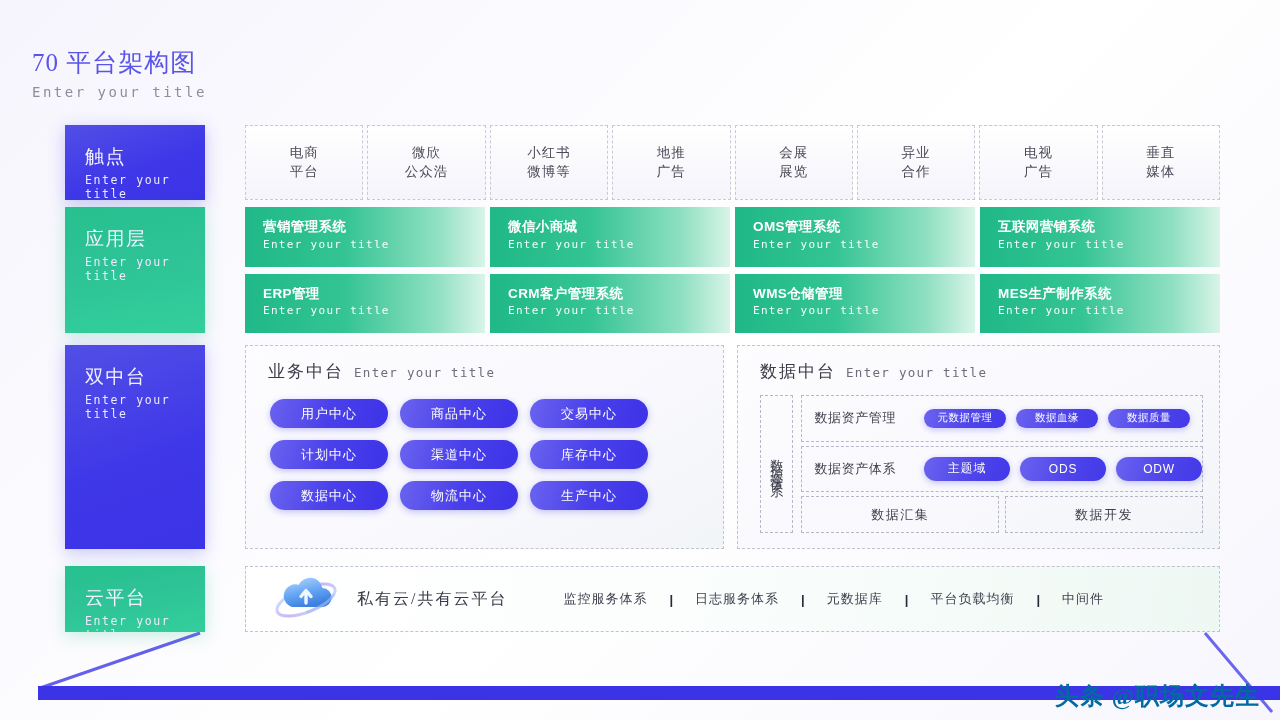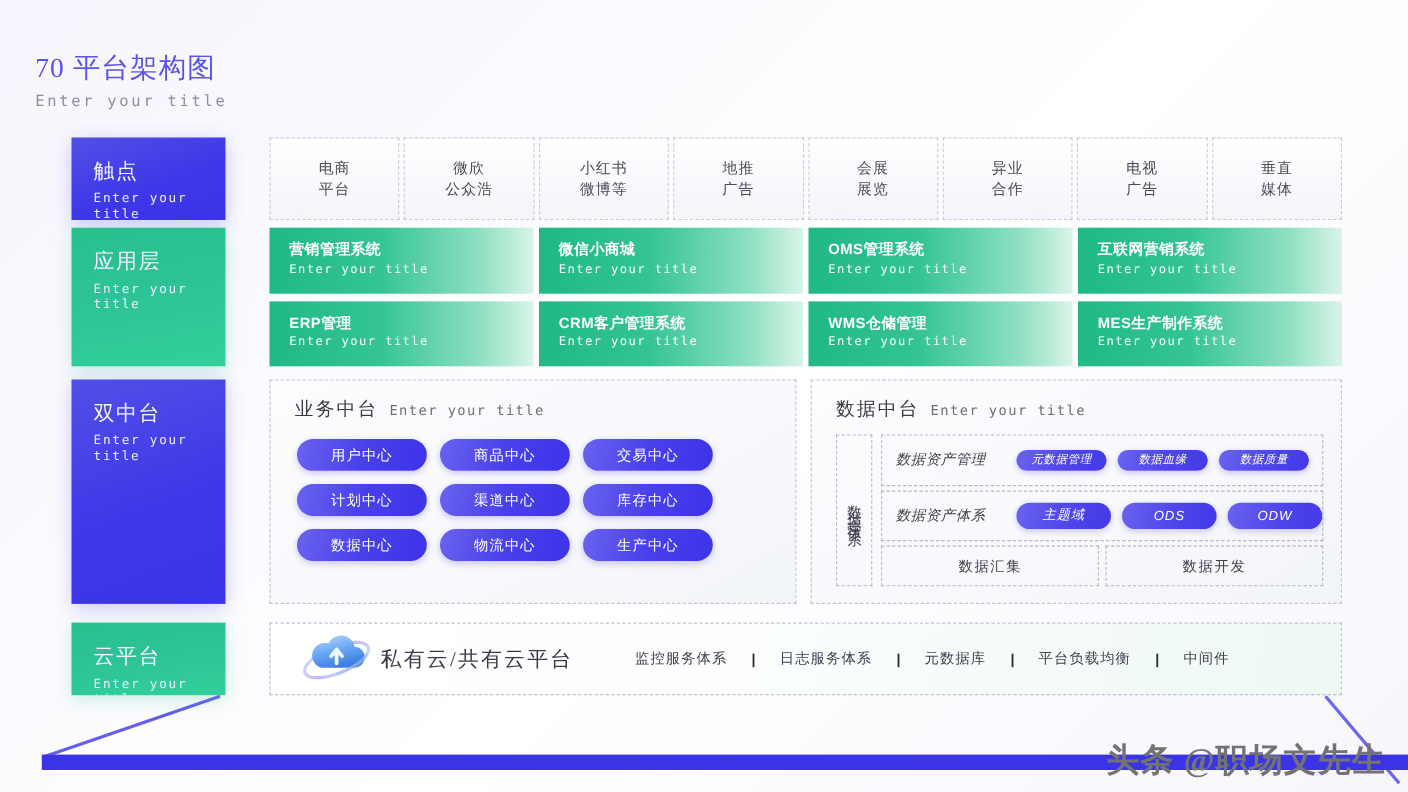--- a/index.html
+++ b/index.html
@@ -237,21 +237,20 @@
     flex-direction: column;
     gap: 4px;
   }
   .data-row {
     border: 1px dashed #b7b7c7;
     height: 55px;
     display: flex;
     align-items: center;
     padding-left: 12px;
     gap: 28px;
-    font-style: italic;
   }
   .data-row .dr-label {
     font-size: 13px;
     color: #3f3f4d;
     letter-spacing: 0.6px;
     white-space: nowrap;
   }
   .badge-set { display: flex; gap: 10px; align-items: center; }
   .badge {
     border-radius: 13px;
@@ -291,24 +290,24 @@
     height: 66px;
     border: 1px dashed #c2c2d2;
     background: linear-gradient(100deg, #ffffff 0%, #fbfefd 45%, #eef8f3 100%);
     display: flex;
     align-items: center;
     padding-left: 24px;
   }
   .cloud-icon { width: 72px; height: 48px; flex: none; }
   .cloud-title {
     font-family: "Liberation Serif", "DejaVu Serif", serif;
-    font-size: 19px;
+    font-size: 16px;
     color: #3b3b48;
     letter-spacing: 2px;
-    margin-left: 4px;
+    margin-left: 15px;
     white-space: nowrap;
   }
   .cloud-services {
     display: flex;
     align-items: center;
     margin-left: 34px;
     gap: 0;
   }
   .cs-item {
     font-size: 13px;
@@ -323,23 +322,23 @@
     font-size: 13px;
     font-weight: bold;
   }
 
   
   .watermark {
     position: absolute;
     right: 20px;
     bottom: 8px;
     font-family: "Liberation Serif", "DejaVu Serif", serif;
-    font-size: 30px;
+    font-size: 24px;
     font-weight: bold;
-    color: #737373;
+    color: #0369a1;
     letter-spacing: 1px;
     white-space: nowrap;
     z-index: 5;
   }
 </style>
 </head>
 <body>
 
 <svg class="frame-svg" viewBox="0 0 1280 720">
   <defs>

